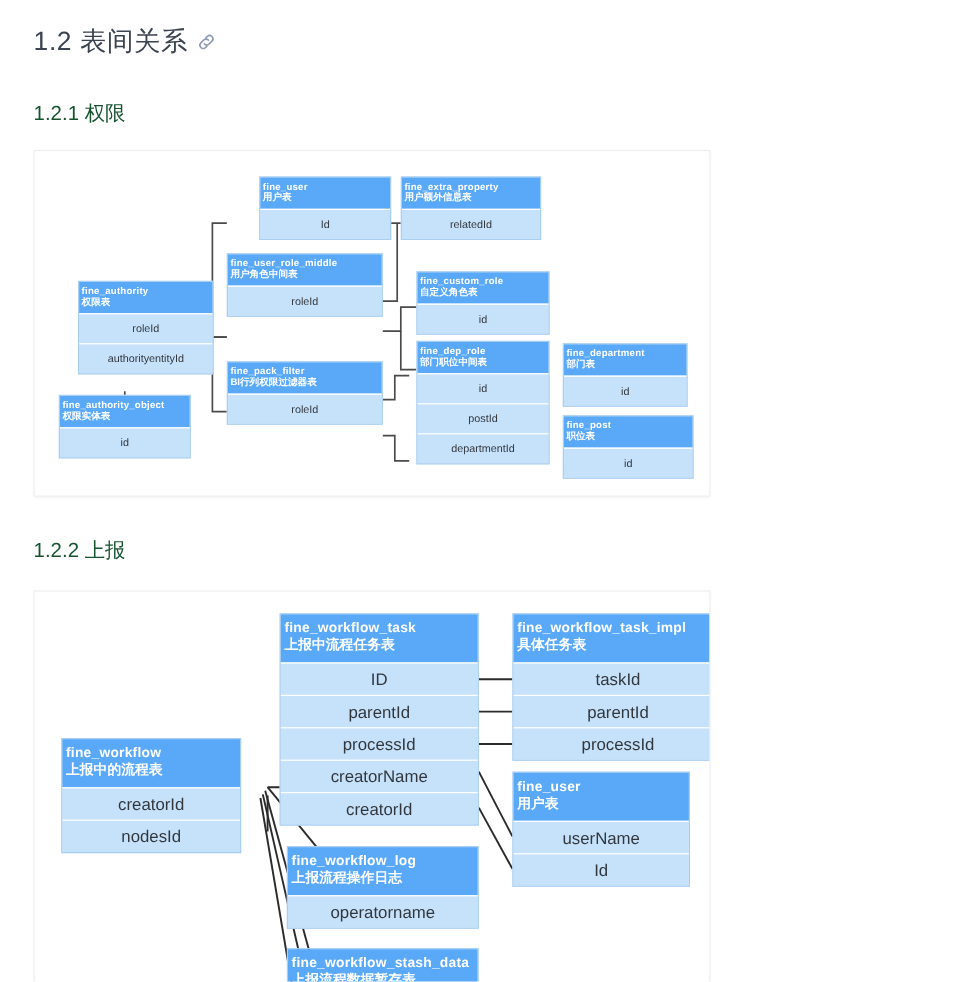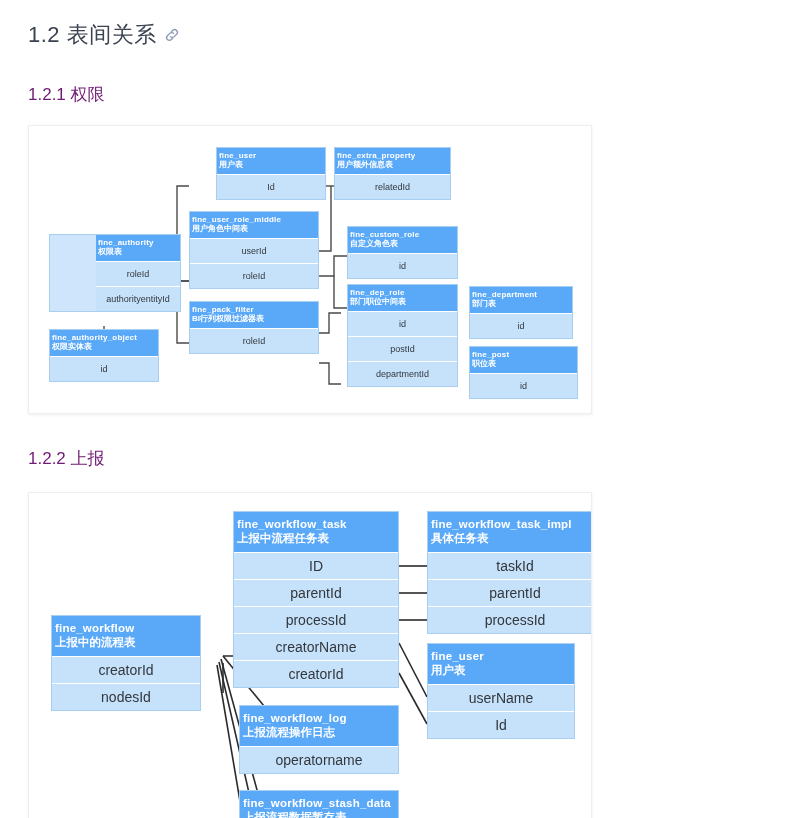--- a/index.html
+++ b/index.html
@@ -14,21 +14,21 @@
   .h2{
     position:absolute;left:28px;top:20px;
     font-size:22px;font-weight:400;color:#3b4351;
     letter-spacing:.5px;display:flex;align-items:center;gap:6px;
     white-space:nowrap;
   }
   .anchor-icon{display:inline-block;width:18px;height:18px;color:#7a88a8;opacity:.85;}
   .anchor-icon svg{display:block;}
   .h3{
     position:absolute;left:28px;
-    font-size:17px;font-weight:400;color:#701a75;white-space:nowrap;
+    font-size:17px;font-weight:400;color:#14532d;white-space:nowrap;
   }
   #h3-a{top:83px;}
   #h3-b{top:447px;}
 
   
   .diagram{
     position:absolute;background:#fff;
     border:1px solid #eceef1;
     box-shadow:0 1px 3px rgba(0,0,0,.07);
     overflow:hidden;
@@ -135,33 +135,32 @@
           <span class="cn">用户额外信息表</span>
         </div>
         <div class="row">relatedId</div>
       </div>
 
       <div class="tbl" style="left:160px;top:85px;width:130px;">
         <div class="hd">
           <span class="en">fine_user_role_middle</span>
           <span class="cn">用户角色中间表</span>
         </div>
-        <div class="row">userId</div>
         <div class="row">roleId</div>
       </div>
 
       <div class="tbl" style="left:318px;top:100px;width:111px;">
         <div class="hd">
           <span class="en">fine_custom_role</span>
           <span class="cn">自定义角色表</span>
         </div>
         <div class="row">id</div>
       </div>
 
-      <div class="tbl" style="left:20px;top:108px;width:132px;padding-left:46px;">
+      <div class="tbl" style="left:36px;top:108px;width:113px;">
         <div class="hd">
           <span class="en">fine_authority</span>
           <span class="cn">权限表</span>
         </div>
         <div class="row">roleId</div>
         <div class="row">authorityentityId</div>
       </div>
 
       <div class="tbl" style="left:318px;top:158px;width:111px;">
         <div class="hd">

